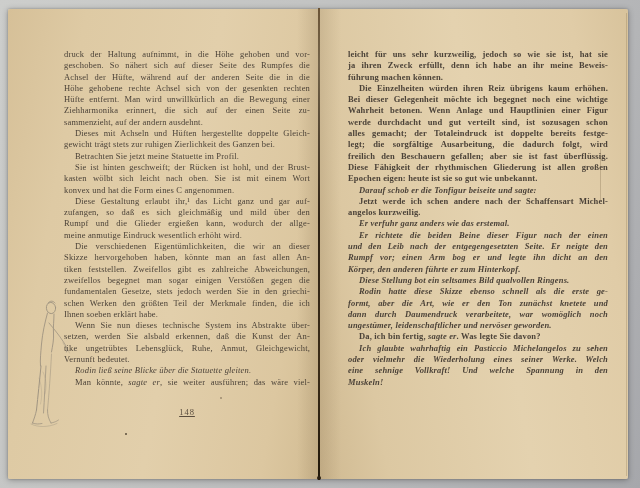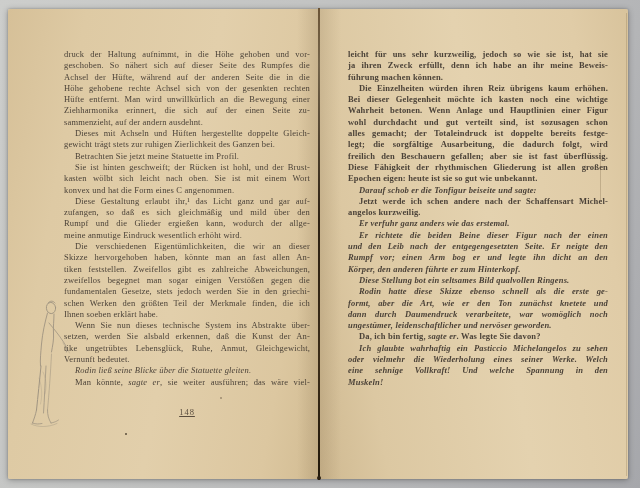--- a/index.html
+++ b/index.html
@@ -131,23 +131,23 @@
     <div class="speck speck-1"></div>
     <div class="speck speck-3"></div>
   </div>
 
   <div class="page page-right">
     <div class="text-block" id="right-text" style="left:29px">
         <div class="line"><span>leicht für uns sehr kurzweilig, jedoch so wie sie ist, hat sie</span></div>
         <div class="line"><span>ja ihren Zweck erfüllt, denn ich habe an ihr meine Beweis-</span></div>
         <div class="line endp"><span>führung machen können.</span></div>
         <div class="line ind"><span>Die Einzelheiten würden ihren Reiz übrigens kaum erhöhen.</span></div>
-        <div class="line"><span>Bei dieser Gelegenheit möchte ich kasten noch eine wichtige</span></div>
+        <div class="line"><span>Bei dieser Gelegenheit möchte ich begegnet noch eine wichtige</span></div>
         <div class="line"><span>Wahrheit betonen. Wenn Anlage und Hauptlinien einer Figur</span></div>
-        <div class="line"><span>wohl durchdacht und gut verteilt sind, ist sozusagen schon</span></div>
+        <div class="line"><span>werde durchdacht und gut verteilt sind, ist sozusagen schon</span></div>
         <div class="line"><span>alles gemacht; der Totaleindruck ist doppelte bereits festge-</span></div>
         <div class="line"><span>legt; die sorgfältige Ausarbeitung, die dadurch folgt, wird</span></div>
         <div class="line"><span>freilich den Beschauern gefallen; aber sie ist fast überflüssig.</span></div>
         <div class="line"><span>Diese Fähigkeit der rhythmischen Gliederung ist allen großen</span></div>
         <div class="line endp"><span>Epochen eigen: heute ist sie so gut wie unbekannt.</span></div>
         <div class="line ind endp"><span class="it">Darauf schob er die Tonfigur beiseite und sagte:</span></div>
         <div class="line ind"><span>Jetzt werde ich schen andere nach der Schaffensart Michel-</span></div>
         <div class="line endp"><span>angelos kurzweilig.</span></div>
         <div class="line ind endp"><span class="it">Er verfuhr ganz anders wie das erstemal.</span></div>
         <div class="line ind"><span class="it">Er richtete die beiden Beine dieser Figur nach der einen</span></div>

